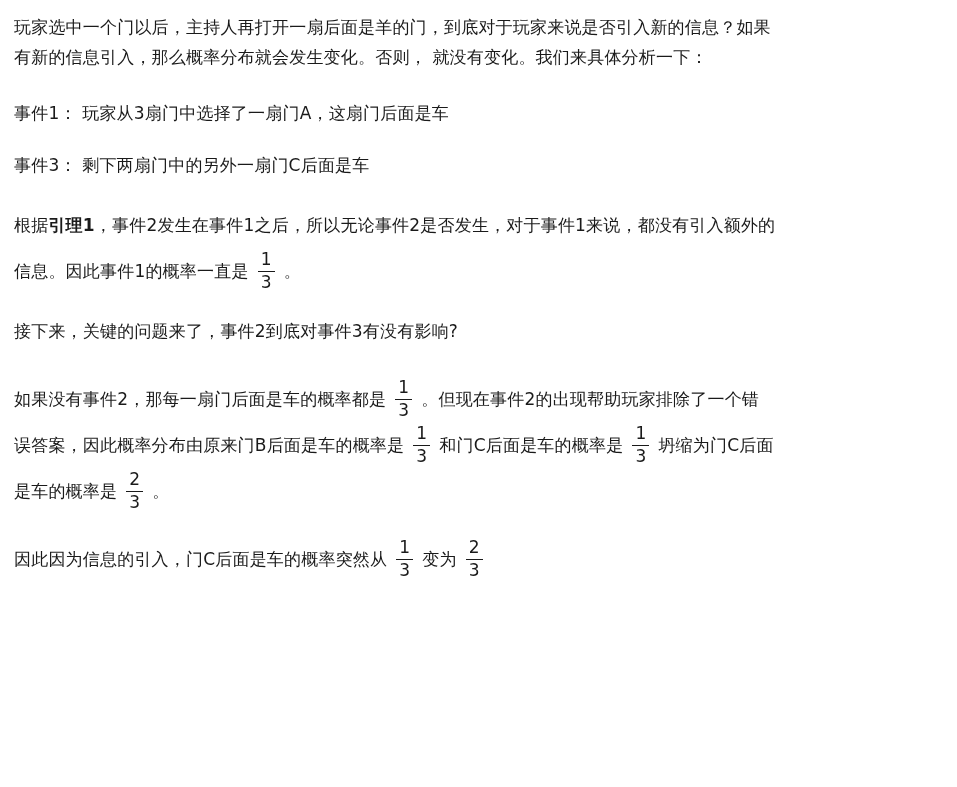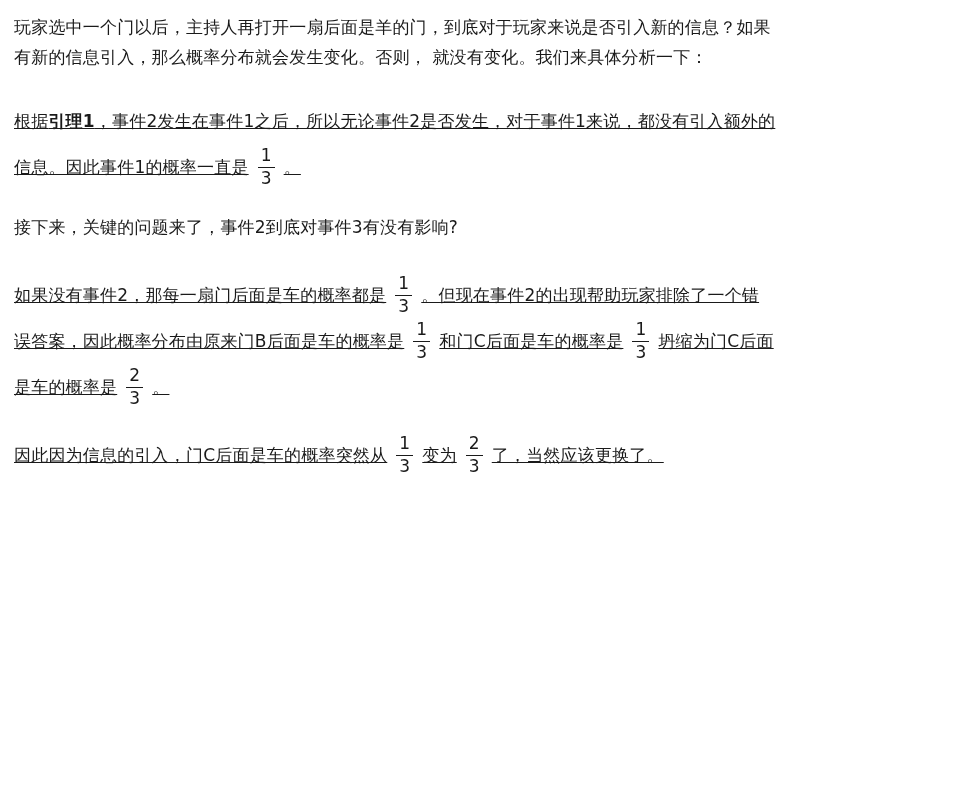--- a/index.html
+++ b/index.html
@@ -53,41 +53,42 @@
     border-top: 1px solid #1a1a1a;
     height: 0;
     margin: 1px 0;
   }
   .frac .den {
     display: block;
     padding: 1px 3px 0 3px;
   }
   .tall-line {
     line-height: 46px;
-    text-decoration: underline;
   }
 </style>
 </head>
 <body>
 
 <div class="page">
 
   <p class="intro">玩家选中一个门以后，主持人再打开一扇后面是羊的门，到底对于玩家来说是否引入新的信息？如果有新的信息引入，那么概率分布就会发生变化。否则， 就没有变化。我们来具体分析一下：</p>
 
 
+  <p class="para">事件1： 玩家从3扇门中选择了一扇门A，这扇门后面是车</p>
 
 
+  <p class="para">事件3： 剩下两扇门中的另外一扇门C后面是车</p>
 
   <p class="para tall-line">
     <span>根据</span><span class="bold">引理1</span><span>，事件2发生在事件1之后，所以无论事件2是否发生，对于事件1来说，都没有引入额外的信息。因此事件1的概率一直是</span><span class="frac"><span class="num">1</span><span class="bar"></span><span class="den">3</span></span><span>。</span>
   </p>
 
   <p class="para" style="margin-top:19px;margin-bottom:30px;">接下来，关键的问题来了，事件2到底对事件3有没有影响?</p>
 
   <p class="para tall-line">
     <span>如果没有事件2，那每一扇门后面是车的概率都是</span><span class="frac"><span class="num">1</span><span class="bar"></span><span class="den">3</span></span><span>。但现在事件2的出现帮助玩家排除了一个错误答案，因此概率分布由原来门B后面是车的概率是</span><span class="frac"><span class="num">1</span><span class="bar"></span><span class="den">3</span></span><span>和门C后面是车的概率是</span><span class="frac"><span class="num">1</span><span class="bar"></span><span class="den">3</span></span><span>坍缩为门C后面是车的概率是</span><span class="frac"><span class="num">2</span><span class="bar"></span><span class="den">3</span></span><span>。</span>
   </p>
 
   <p class="para tall-line" style="">
-    <span>因此因为信息的引入，门C后面是车的概率突然从</span><span class="frac"><span class="num">1</span><span class="bar"></span><span class="den">3</span></span><span>变为</span><span class="frac"><span class="num">2</span><span class="bar"></span><span class="den">3</span></span><span>了，当然应该更换了。</span>
+    <span>因此因为信息的引入，门C后面是车的概率突然从</span><span class="frac"><span class="num">1</span><span class="bar"></span><span class="den">3</span></span><span>变为</span><span class="frac"><span class="num">2</span><span class="bar"></span><span class="den">3</span></span>
   </p>
 
 </div>
 
 </body></html>

